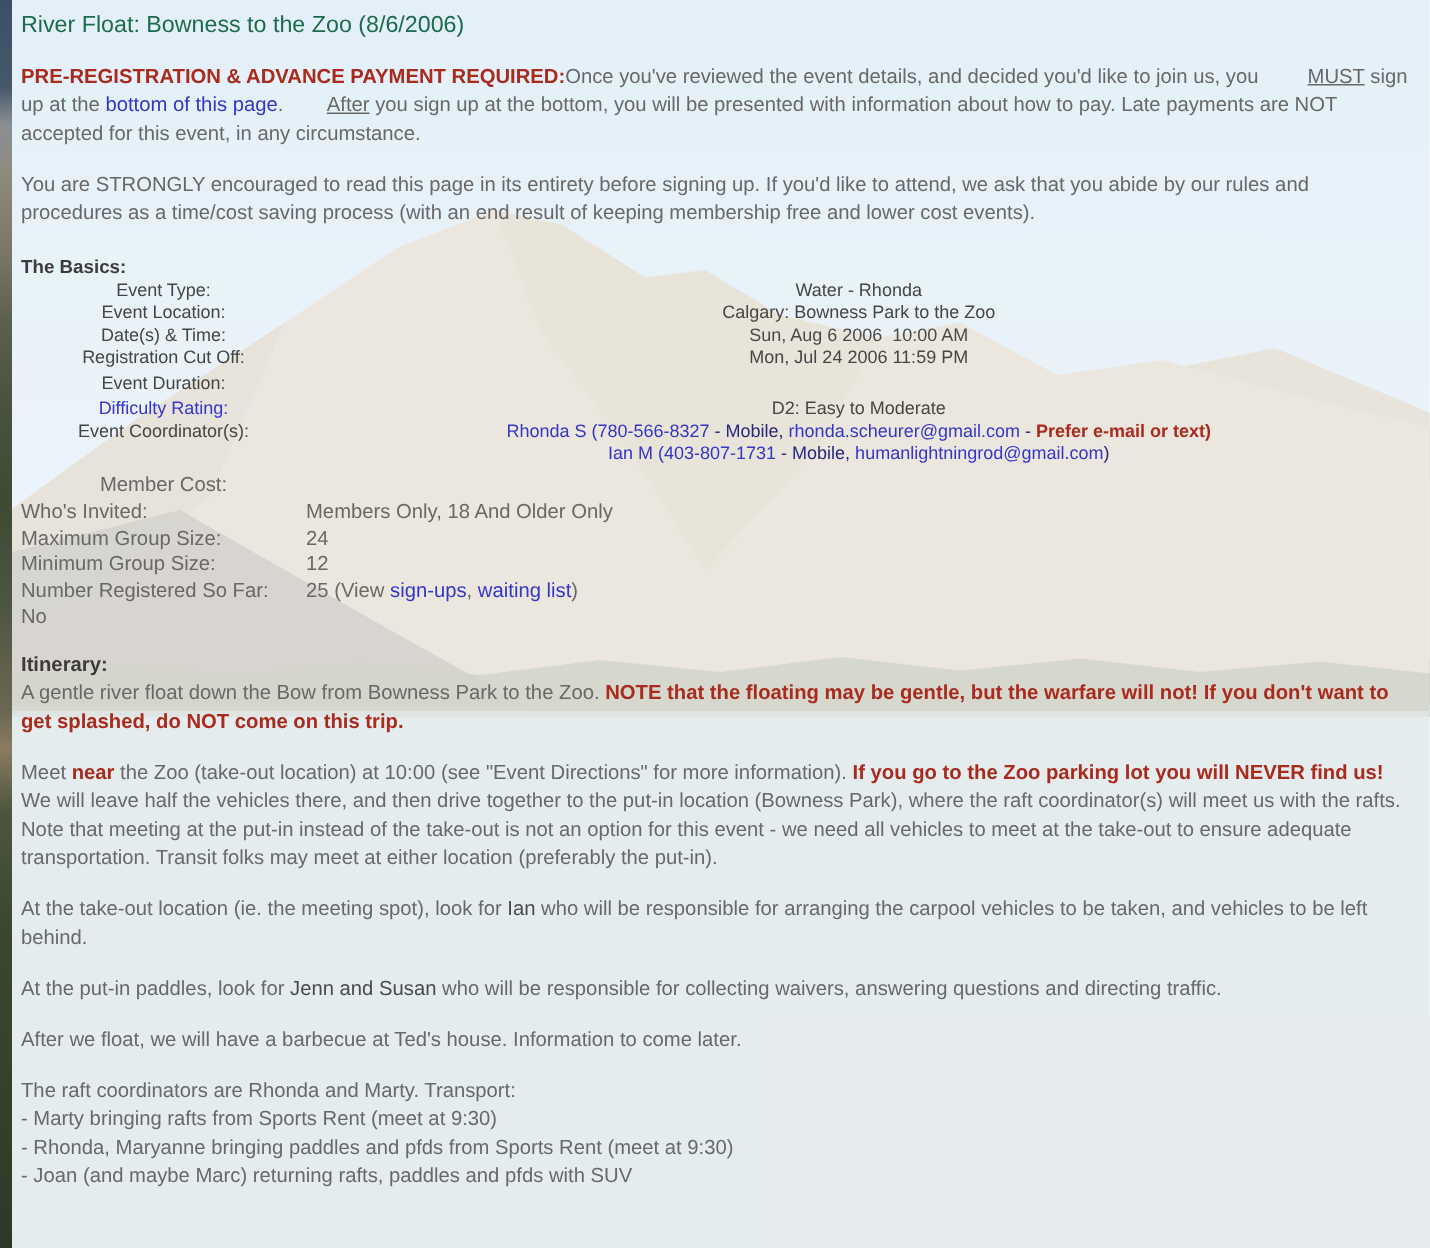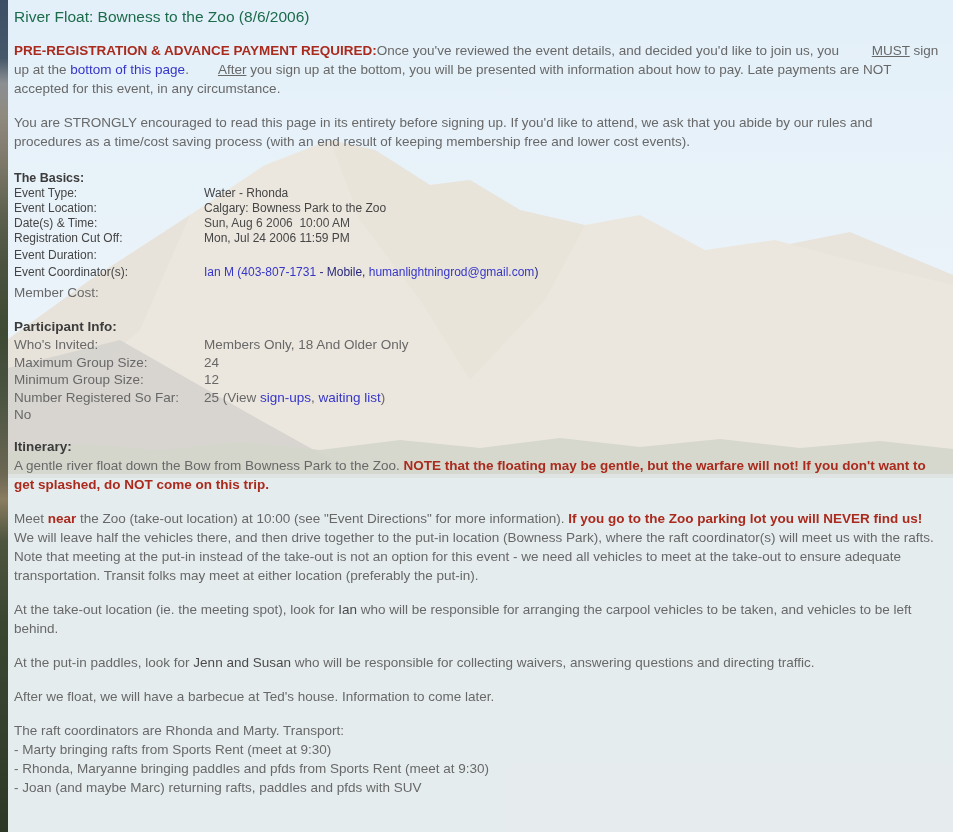--- a/index.html
+++ b/index.html
@@ -29,21 +29,21 @@
       #8a7c60 60%, #4e553f 65%, #3a462f 75%, #36422e 85%, #2e3826 100%);
   }
   
   .content{position:absolute;left:8px;top:0;right:0;bottom:0;padding:5px 12px 0 6px;}
   .title{font-size:15.5px;font-weight:normal;color:var(--green);margin:3px 0 15px;line-height:18px;}
   .body-p{font-size:13.5px;line-height:19px;color:var(--body);margin:0 0 15px;}
   .notice{margin-bottom:20px;}
   .sec-h-sm{font-size:12.5px;font-weight:bold;color:var(--head);margin:0;line-height:15px;}
   .sec-h{font-size:13.5px;font-weight:bold;color:var(--head);margin:16px 0 0;line-height:18px;}
   .sec-h.itin-h{margin-top:14px;margin-bottom:0;}
-  .brow{display:flex;font-size:12px;line-height:15px;color:var(--small);}
+  .brow{display:flex;font-size:12px;line-height:15px;color:var(--small);text-align:center;}
   .brow .lbl{flex:0 0 190px;}
   .brow .val{flex:1;}
   .brow.tall{line-height:19px;}
   .brow.gap{margin-top:3px;}
   .prow{display:flex;font-size:13.5px;line-height:17.5px;color:var(--body);}
   .prow .lbl{flex:0 0 190px;}
   .prow .val{flex:1;}
   .lbl-link{color:var(--link);cursor:pointer;}
   .lbl-body{font-size:13.5px;color:var(--body);}
   .itin .body-p{margin:0 0 15px;}
@@ -111,31 +111,37 @@
       <div class="brow">
         <span class="lbl">Registration Cut Off:</span>
         <span class="val">
           <div class="vline"><span>Mon, Jul 24 2006 11:59 PM</span></div>
         </span>
       </div>
       <div class="brow tall">
         <span class="lbl">Event Duration:</span>
       </div>
       <div class="brow">
+        <span class="lbl lbl-link">Difficulty Rating:</span>
+        <span class="val">
+          <div class="vline"><span>D2: Easy to Moderate</span></div>
+        </span>
+      </div>
+      <div class="brow">
         <span class="lbl">Event Coordinator(s):</span>
         <span class="val">
+          <div class="vline"><span class="s-link">Rhonda S (780-566-8327</span><span class="s-navy"> - Mobile, </span><span class="s-link">rhonda.scheurer@gmail.com</span><span class="s-navy"> - </span><span class="s-rb">Prefer e-mail or text)</span></div>
           <div class="vline"><span class="s-link">Ian M (403-807-1731</span><span class="s-navy"> - Mobile, </span><span class="s-link">humanlightningrod@gmail.com</span><span class="s-navy">)</span></div>
         </span>
       </div>
       <div class="brow tall gap">
         <span class="lbl lbl-body">Member Cost:</span>
       </div>
     </div>
 
-  <div class="sec-h">Participant Info:</div>
   <div id="participant-rows">
       <div class="prow">
         <span class="lbl">Who's Invited:</span>
         <span class="val">
           <div class="vline"><span>Members Only, 18 And Older Only</span></div>
         </span>
       </div>
       <div class="prow">
         <span class="lbl">Maximum Group Size:</span>
         <span class="val">

